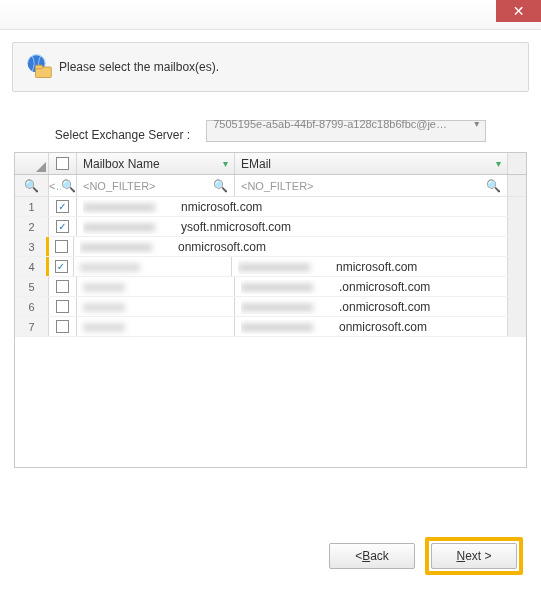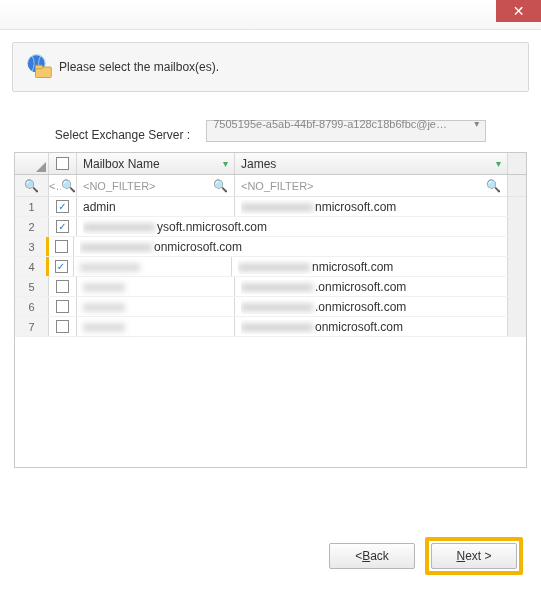--- a/index.html
+++ b/index.html
@@ -123,21 +123,21 @@
   .grid-row .col-num { background:#f3f3f3; font-size:11px; }
   .chk {
     width: 13px; height: 13px; border:1px solid #888; background:#fff; display:inline-flex; align-items:center; justify-content:center; font-size:10px; color:#2a75c0;
   }
   .chk.checked::before { content:"✓"; }
   .blur {
     filter: blur(3px);
     color: #888;
   }
   .hl { border-left: 3px solid #f5b400; margin-left:-3px; }
-  .email-suffix { color:#333; white-space:nowrap; }
+  .email-suffix { color:#333; white-space:nowrap;margin-left:24px; }
   .email-blur { filter: blur(3px); color:#777; margin-right:2px; white-space:nowrap; overflow:hidden; }
   .col-email-inner { display:flex; width:100%; overflow:hidden; }
   .footer {
     position: absolute;
     bottom: 14px;
     right: 18px;
     display: flex;
     gap: 10px;
     align-items: center;
   }
@@ -199,21 +199,21 @@
           <div class="corner-tri"></div>
         </div>
       <div class="col-chk">
           <span class="chk"></span>
         </div>
       <div class="col-name">
         <span class="hdr-txt">Mailbox Name</span>
         <span class="drop">▾</span>
       </div>
       <div class="col-email">
-        <span class="hdr-txt">James</span>
+        <span class="hdr-txt">EMail</span>
         <span class="drop">▾</span>
       </div>
       <div class="col-scroll"></div>
     </div>
 
     <div class="grid-filter">
       <div class="col-num">
           <span class="mag">🔍</span>
         </div>
       <div class="col-chk">
@@ -229,23 +229,20 @@
           <span class="mag" style="position:absolute;right:6px;">🔍</span>
         </div>
       <div class="col-scroll"></div>
     </div>
 
     <div class="grid-body" id="grid-body">
         <div class="grid-row">
           <div class="col-num">1</div>
           <div class="col-chk">
             <span class="chk checked"></span>
-          </div>
-          <div class="col-name">
-            <span>admin</span>
           </div>
           <div class="col-email">
             <div class="col-email-inner">
               <span class="email-blur">xxxxxxxxxxxx</span>
               <span class="email-suffix">nmicrosoft.com</span>
             </div>
           </div>
           <div class="col-scroll"></div>
         </div>
         <div class="grid-row">

